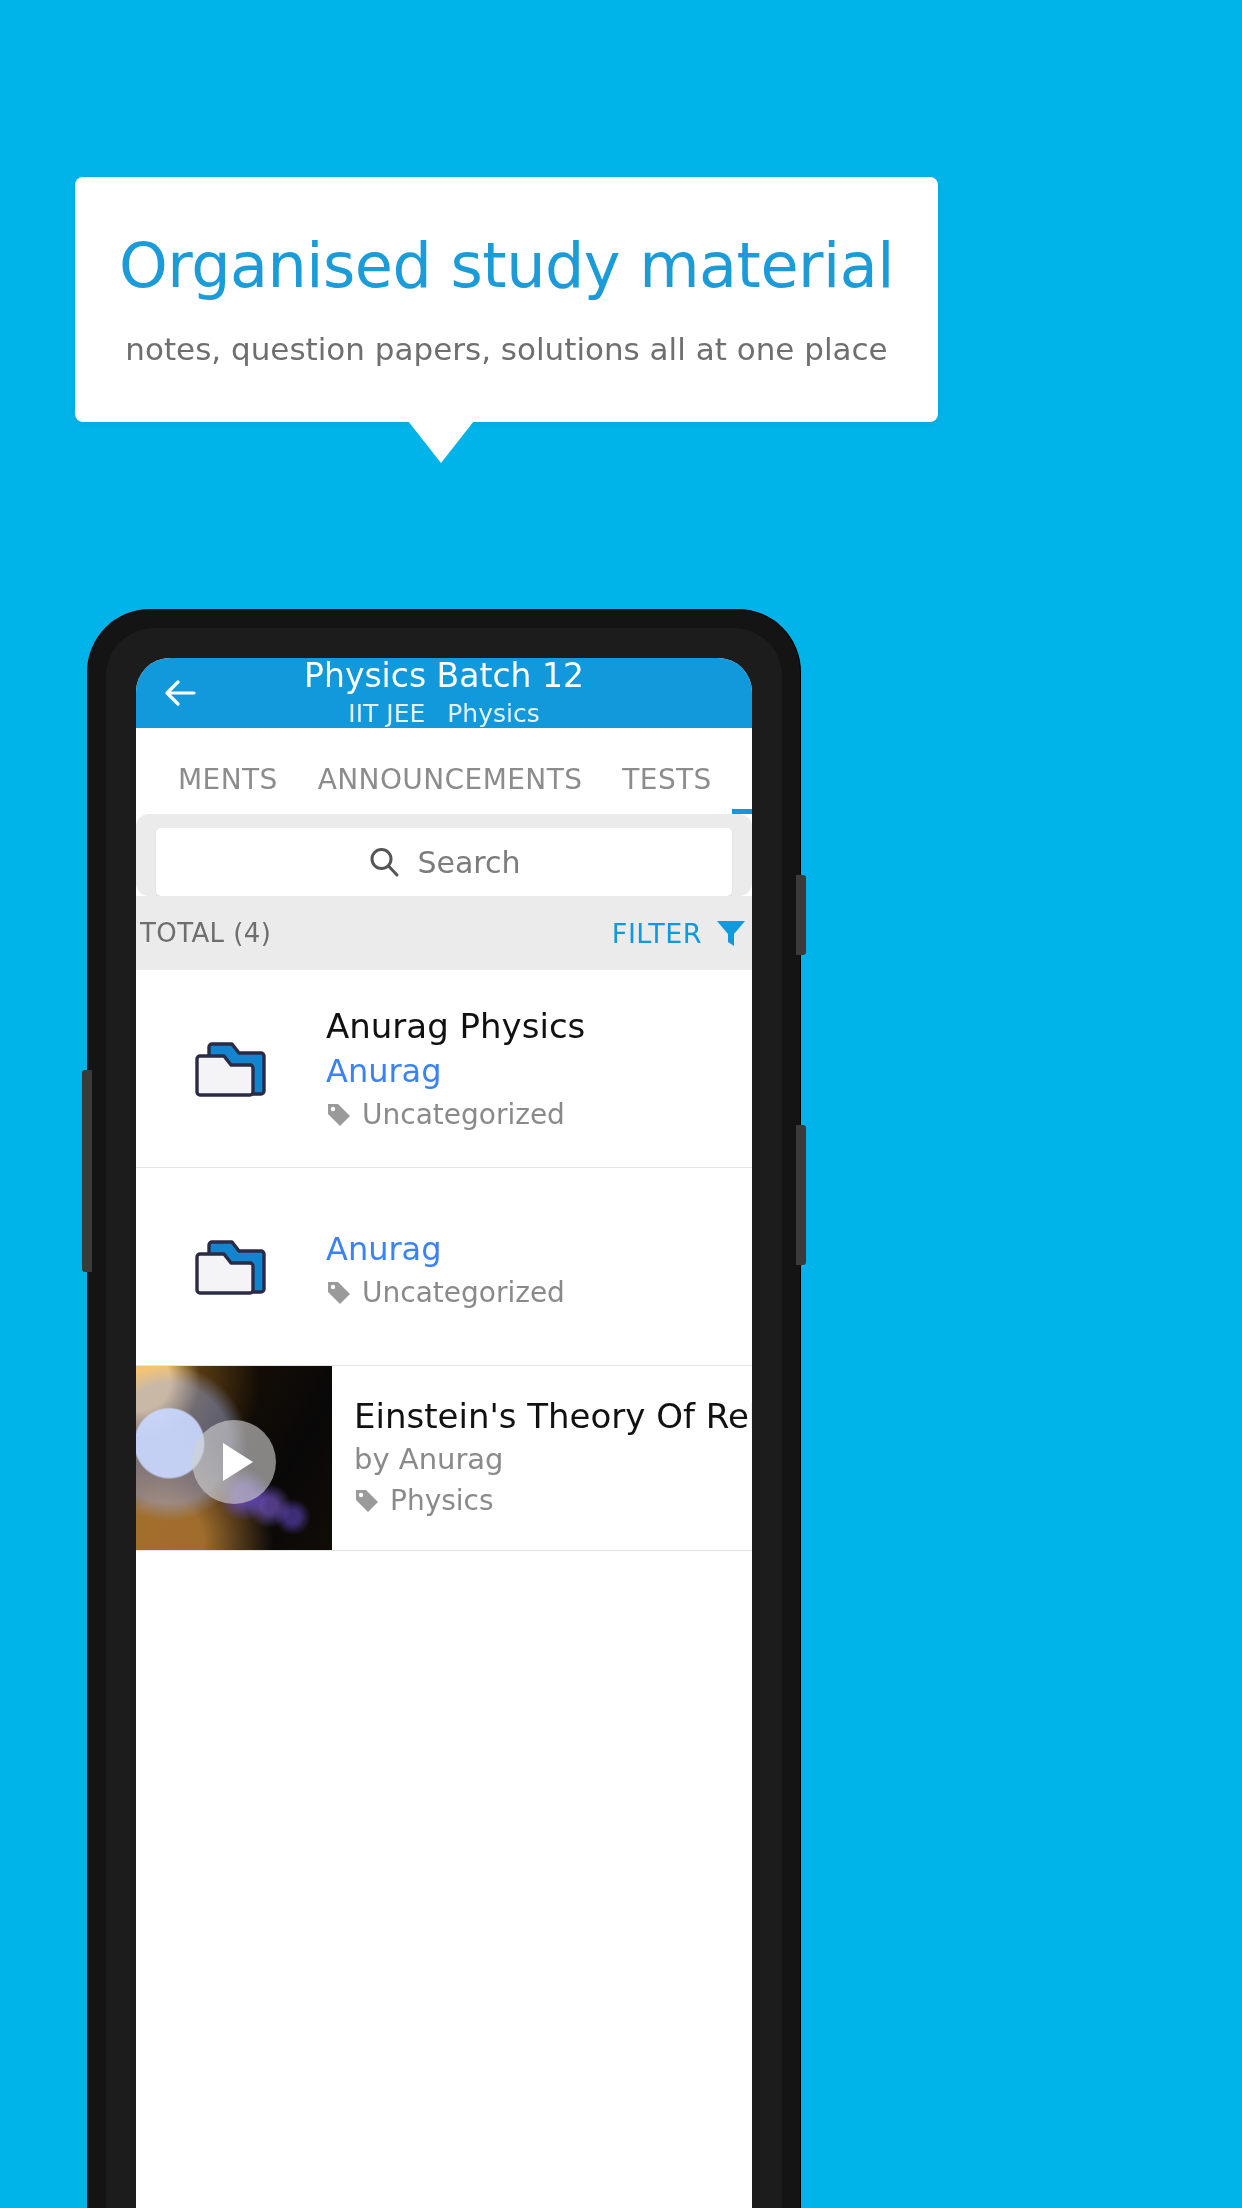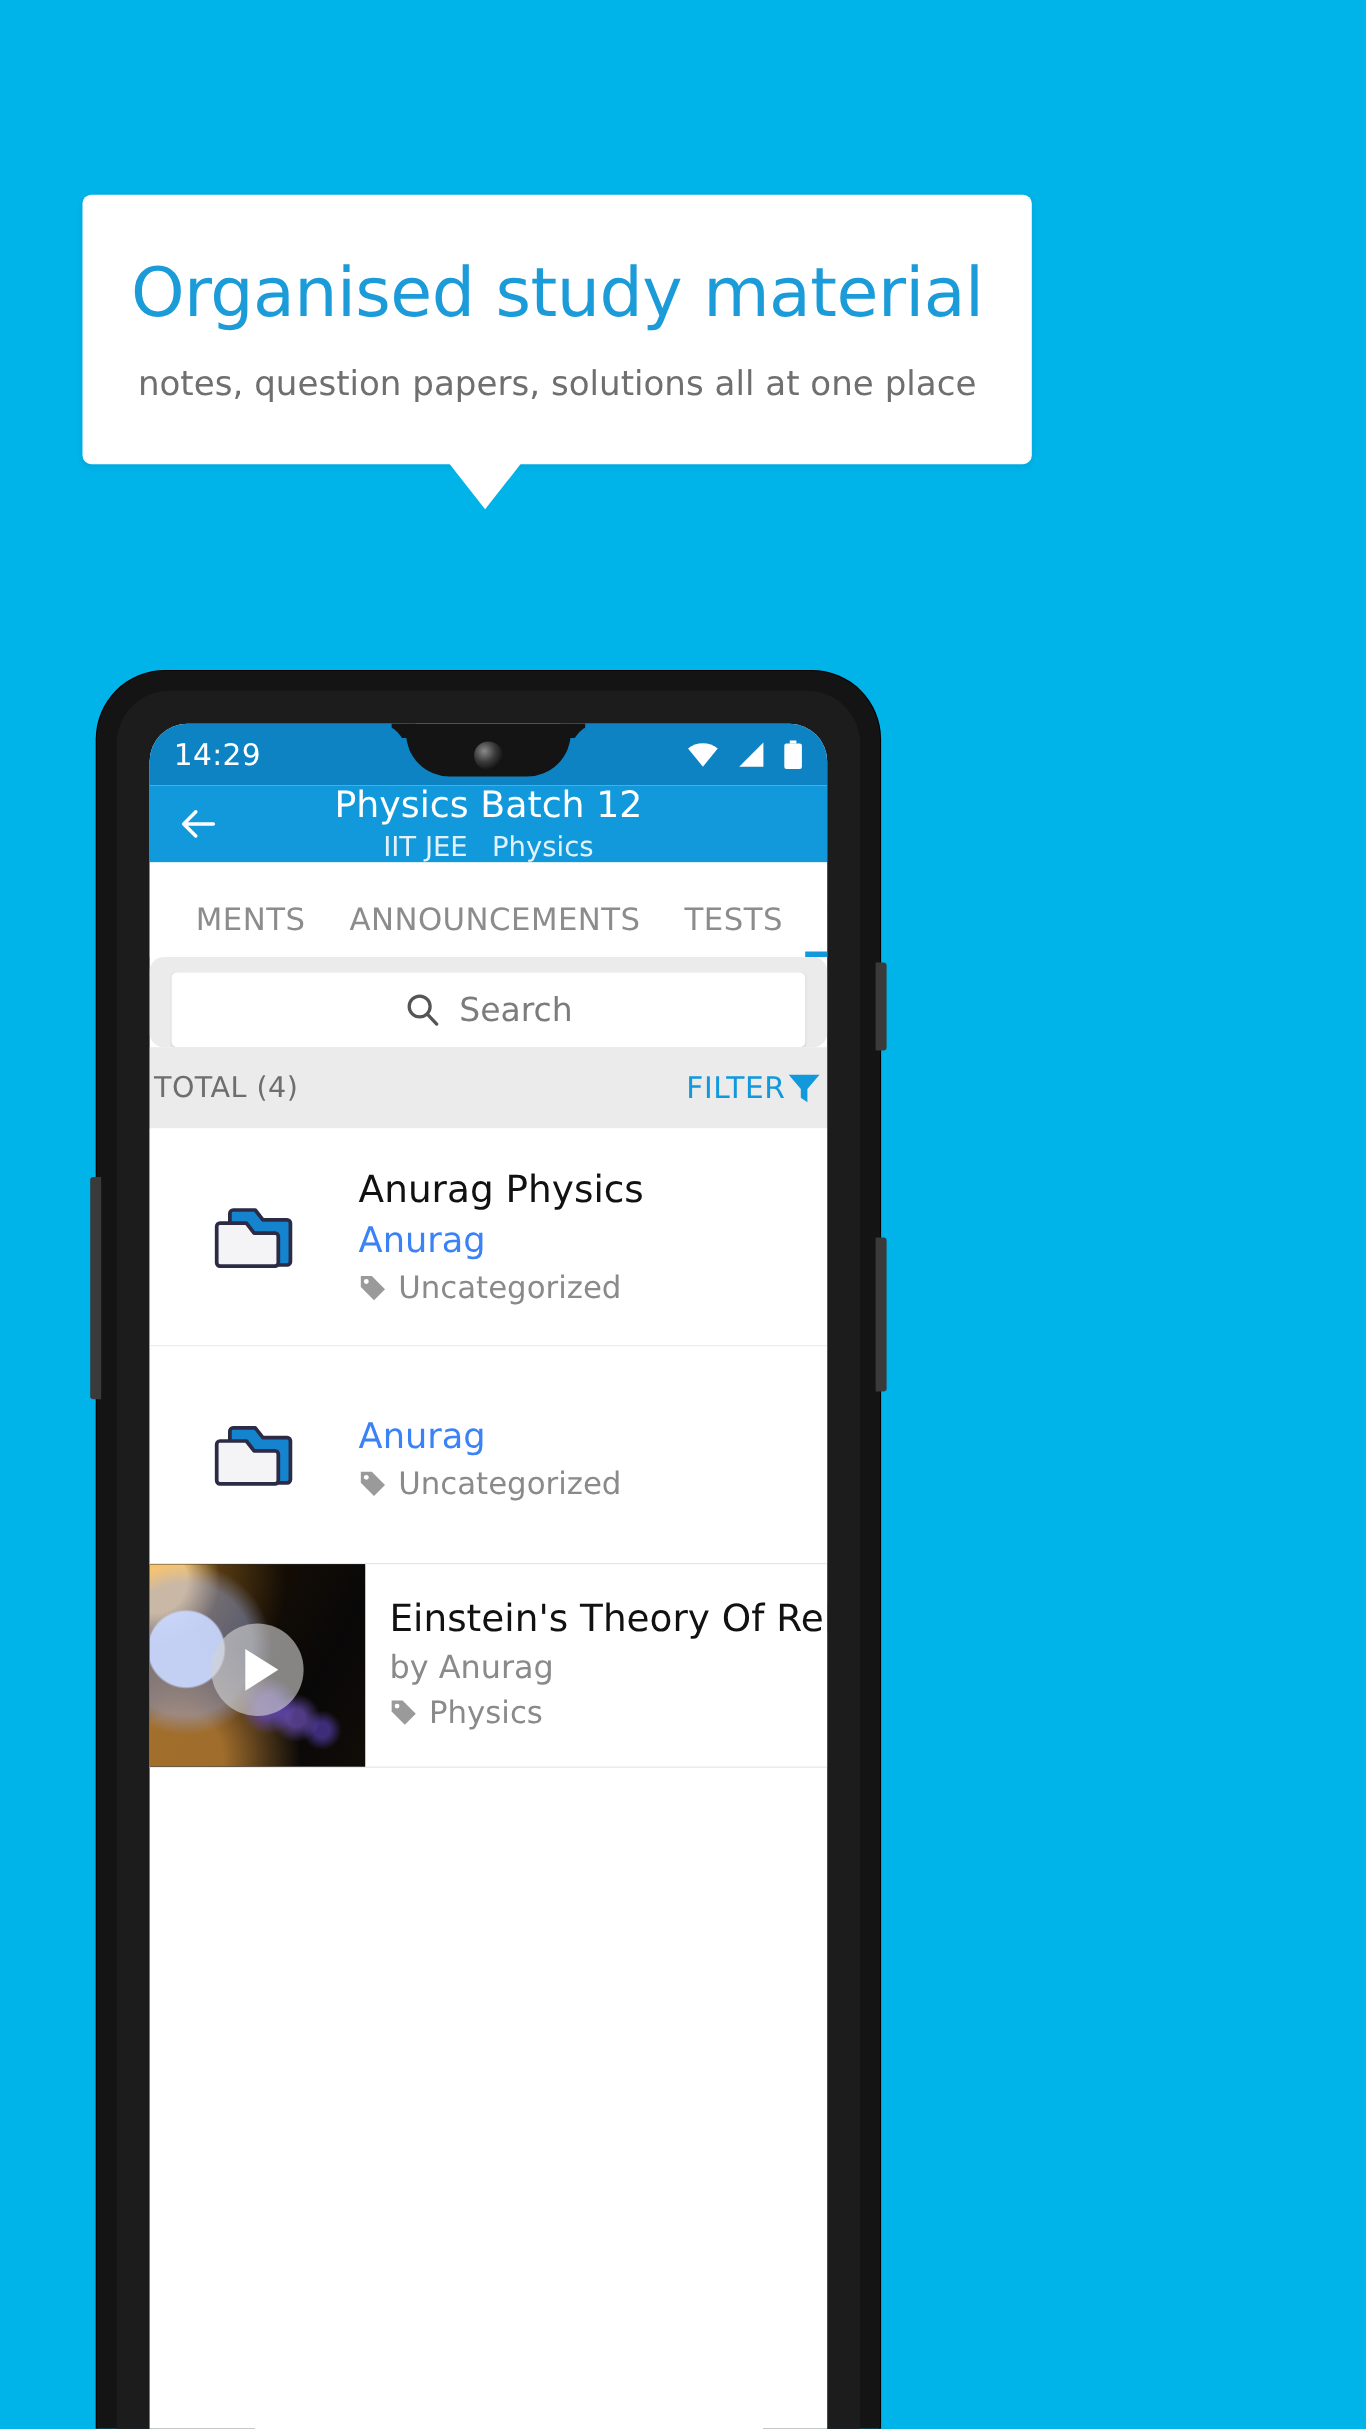--- a/index.html
+++ b/index.html
@@ -193,21 +193,21 @@
   #search-placeholder { color:#7C7C7C; font-size:30px; }
 
   
   #meta-row {
     background:#EBEBEB;
     height:74px;
     display:flex; align-items:center;
     padding:0 4px;
   }
   #total-label { color:#6E6E6E; font-size:26px; letter-spacing:.4px; }
-  #filter-wrap { margin-left:auto; display:flex; align-items:center; }
+  #filter-wrap { margin-left:auto; display:flex; align-items:center; gap:12px; }
   #filter-label { color:#1199DC; font-size:27px; letter-spacing:.5px; }
 
   
   #list { background:#ffffff; }
   .list-item {
     display:flex; align-items:center;
     border-bottom:1px solid #E4E4E4;
     min-height:198px;
     background:#ffffff;
   }
@@ -277,38 +277,20 @@
 <div id="phone">
   <div id="phone-body"></div>
 
   <div id="btn-left-1"></div>
   <div id="btn-right-1"></div>
   <div id="btn-right-2"></div>
 
   <div id="phone-bezel">
     <div id="screen">
 
-      <div id="statusbar">
-        <span id="status-time">14:29</span>
-        <span id="status-icons">
-          <svg class="si" width="30" height="24" viewBox="0 0 30 24">
-            <path d="M15 23 L1.5 6.5 A21 21 0 0 1 28.5 6.5 Z" fill="#ffffff"></path>
-          </svg>
-          <svg class="si" width="26" height="24" viewBox="0 0 26 24">
-            <path d="M24 1 L24 23 L2 23 Z" fill="#ffffff"></path>
-          </svg>
-          <svg class="si" width="18" height="26" viewBox="0 0 18 26">
-            <rect x="6" y="0" width="6" height="3" fill="#ffffff"></rect>
-            <rect x="1" y="3" width="16" height="23" rx="2" fill="#ffffff"></rect>
-          </svg>
-        </span>
-        <div id="notch">
-          <div id="camera"></div>
-        </div>
-      </div>
 
       <div id="appbar">
         <svg id="back-arrow" viewBox="0 0 44 44">
           <path d="M36 22 H10 M20 11 L9 22 L20 33" fill="none" stroke="#ffffff" stroke-width="3.2" stroke-linecap="round" stroke-linejoin="round"></path>
         </svg>
         <div id="appbar-texts">
           <div id="appbar-title">Physics Batch 12</div>
           <div id="appbar-subwrap">
             <span class="appbar-sub">IIT JEE</span>
             <span class="appbar-sub">Physics</span>

